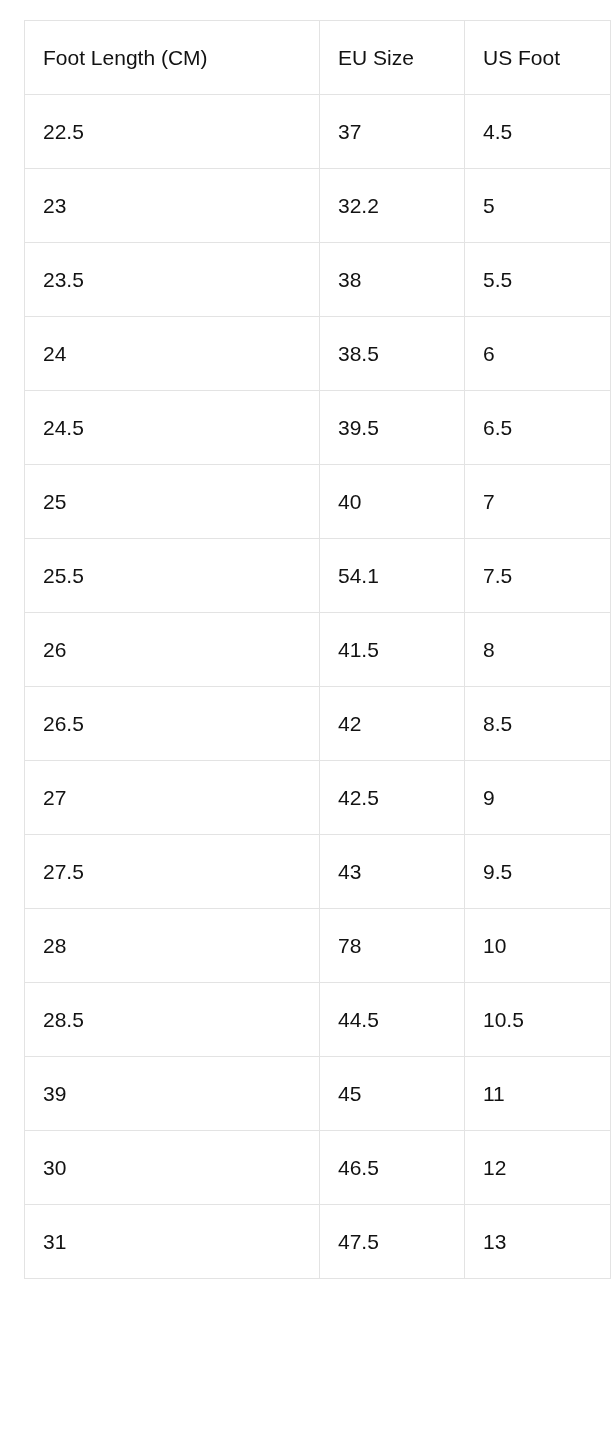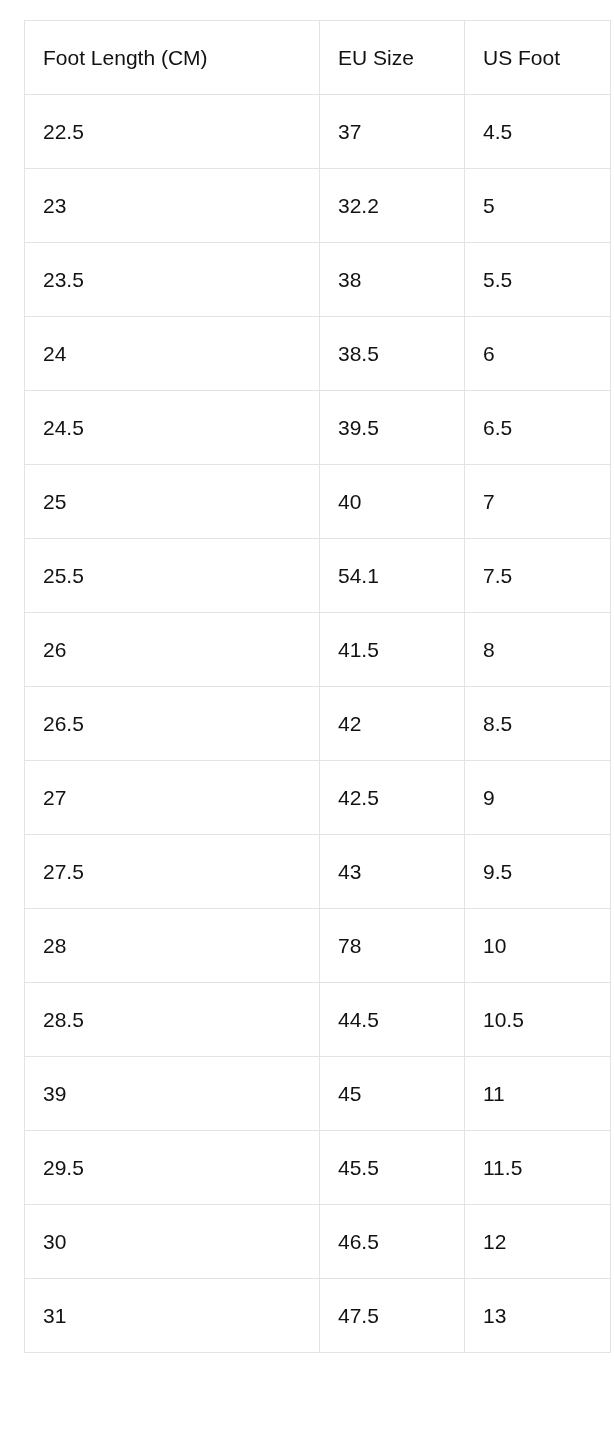--- a/index.html
+++ b/index.html
@@ -141,25 +141,20 @@
           <td>28.5</td>
           <td>44.5</td>
           <td>10.5</td>
         </tr>
         <tr>
           <td>39</td>
           <td>45</td>
           <td>11</td>
         </tr>
         <tr>
-          <td>29.5</td>
-          <td>45.5</td>
-          <td>11.5</td>
-        </tr>
-        <tr>
           <td>30</td>
           <td>46.5</td>
           <td>12</td>
         </tr>
         <tr>
           <td>31</td>
           <td>47.5</td>
           <td>13</td>
         </tr>
       </tbody>

